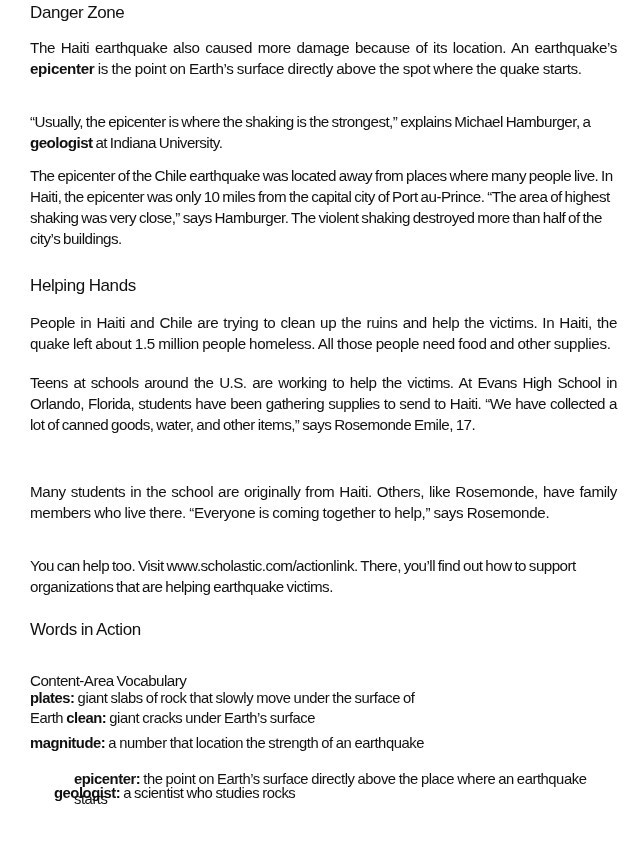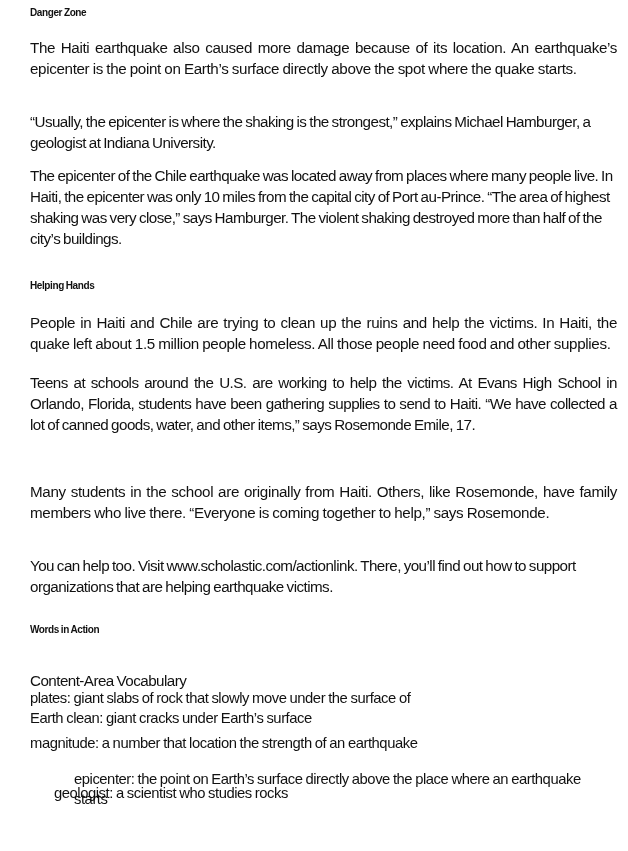--- a/index.html
+++ b/index.html
@@ -25,25 +25,25 @@
       position: absolute;
       left: 0;
       width: 587px;
       font-size: 15.2px;
       line-height: 21px;
       letter-spacing: -0.35px;
       word-spacing: -0.5px;
     }
     .justify { text-align: justify; text-align-last: left; }
     .heading {
-      font-weight: bold;
-      font-size: 10px;
+      font-weight: normal;
+      font-size: 17px;
       letter-spacing: -0.4px;
     }
-    b { font-weight: normal; }
+    b { font-weight: bold; }
     .narrow { letter-spacing: -0.55px; word-spacing: -0.8px; }
     .vocab { font-size: 14.8px; letter-spacing: -0.45px; word-spacing: -0.6px; line-height: 20px; }
   </style>
 </head>
 <body>
 
 <div class="page">
 
   <div class="block heading" style="top:2px;">Danger Zone</div>
 

